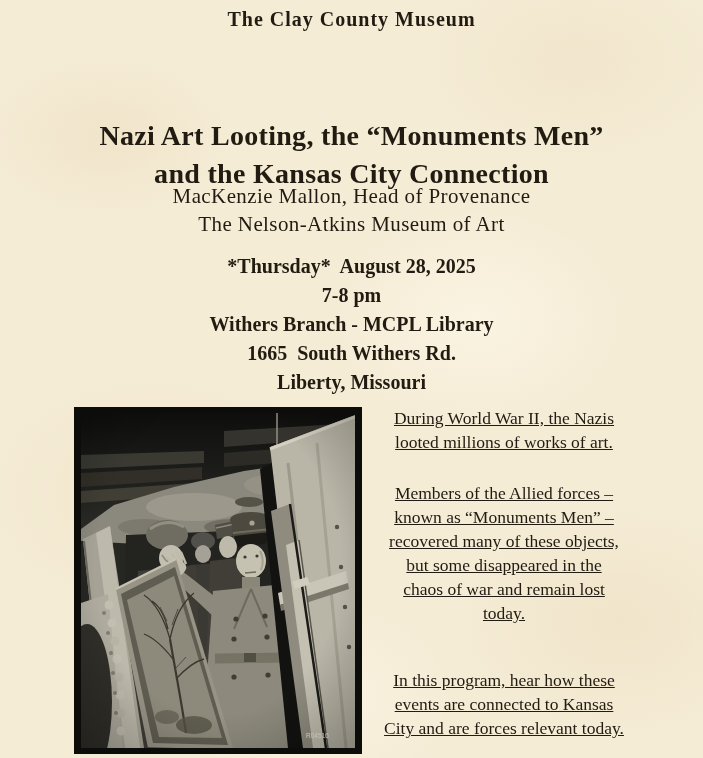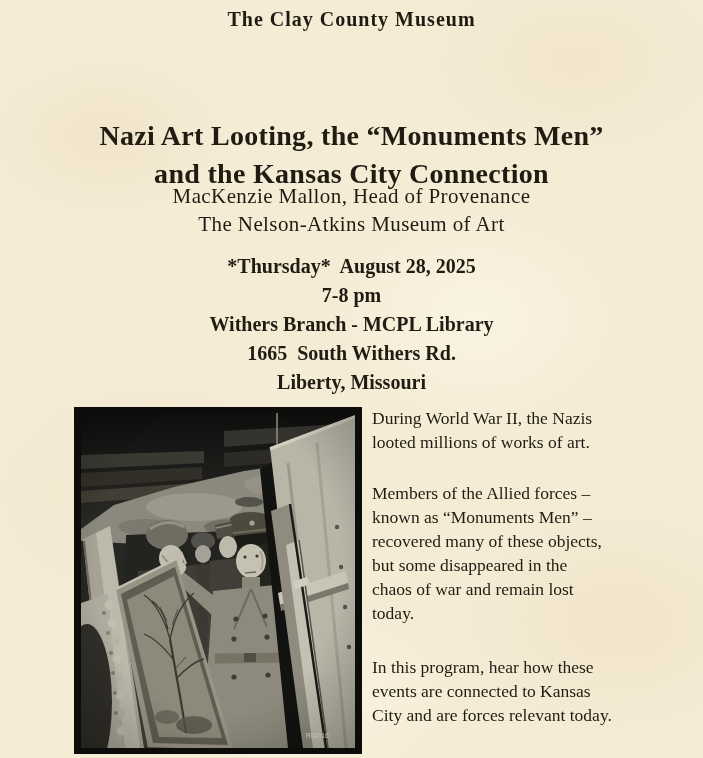--- a/index.html
+++ b/index.html
@@ -28,25 +28,25 @@
   .event    { top: 252px; font-size: 20px; font-weight: bold; line-height: 29px; }
 
   .photo {
     position: absolute; left: 74px; top: 407px;
     width: 288px; height: 347px;
   }
   .photo svg { display: block; }
 
   .body-col {
     position: absolute; left: 372px; top: 406px; width: 264px;
-    font-size: 17.5px; line-height: 24px; text-align: left;
+    font-size: 17.5px; line-height: 24px; text-align: center; text-decoration: underline;
   }
   .body-col p { margin: 0; white-space: pre-line; }
   .body-col p.p1 { margin-bottom: 27px; }
-  .body-col p.p2 { margin-bottom: 30px; }
+  .body-col p.p2 { margin-bottom: 43px; }
 </style>
 </head>
 <body>
 
 <div class="page">
 
   <div class="centered museum">The Clay County Museum</div>
   <div class="centered title">Nazi Art Looting, the “Monuments Men”
 and the Kansas City Connection</div>
   <div class="centered speaker">MacKenzie Mallon, Head of Provenance

